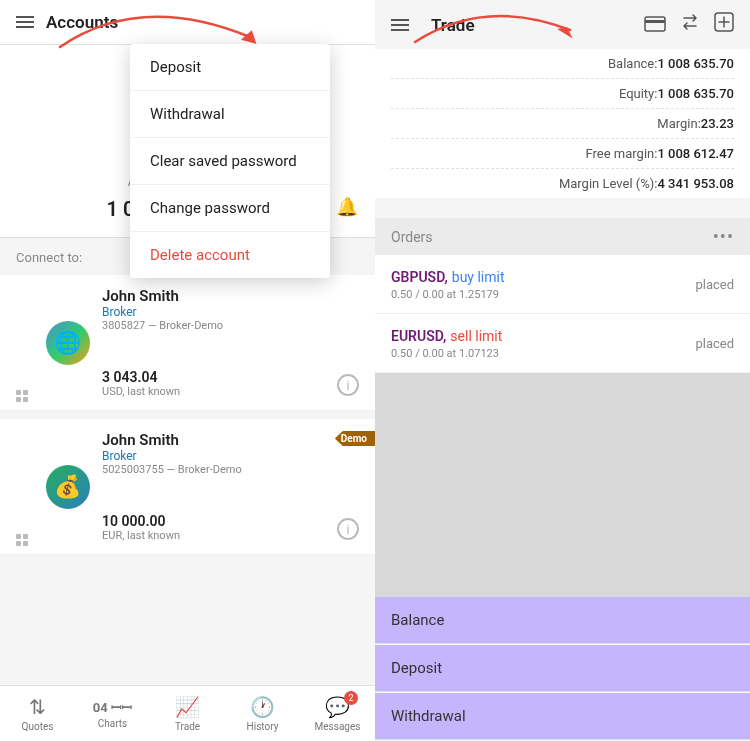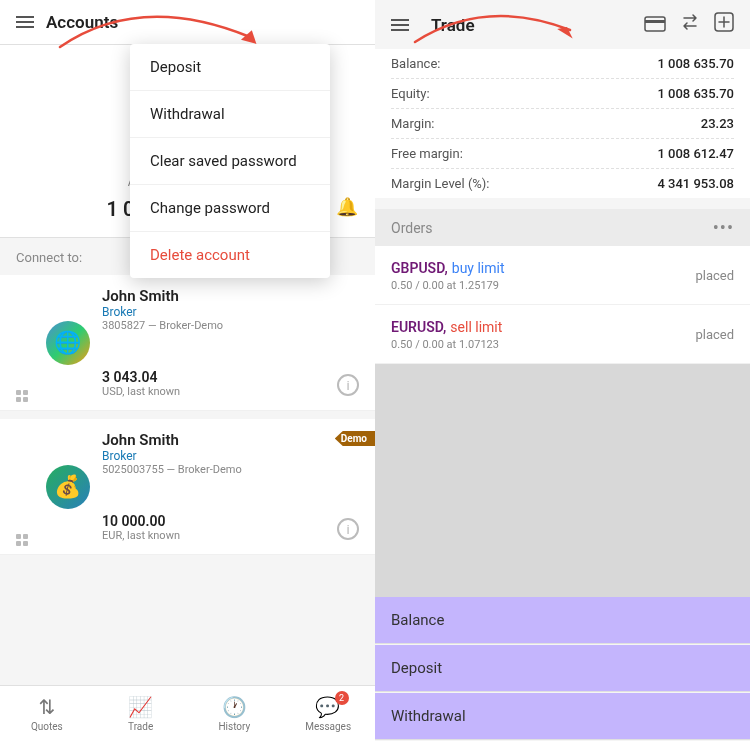--- a/index.html
+++ b/index.html
@@ -338,21 +338,21 @@
     }
 
     
     .trade-info {
       background: #fff;
       padding: 0 16px;
     }
 
     .trade-row {
       display: flex;
-      justify-content: space-between;
+      justify-content: flex-end;
       align-items: center;
       padding: 7px 0;
       border-bottom: 1px dashed #e0e0e0;
     }
 
     .trade-row:last-child {
       border-bottom: none;
     }
 
     .trade-label {
@@ -361,21 +361,21 @@
     }
 
     .trade-value {
       font-size: 13px;
       color: #222;
       font-weight: 500;
     }
 
     
     .orders-section {
-      margin-top: 11px;
+      margin-top: 20px;
       background: #f5f5f5;
     }
 
     .orders-header {
       display: flex;
       justify-content: space-between;
       align-items: center;
       padding: 8px 16px;
       background: #ebebeb;
     }
@@ -542,20 +542,24 @@
       <div class="account-item-balance">10 000.00</div>
       <div class="account-item-currency">EUR, last known</div>
     </div>
     <div class="info-icon">i</div>
   </div>
 
   <div class="bottom-nav">
     <div class="nav-item">
       <div class="nav-icon">⇅</div>
       <div class="nav-label">Quotes</div>
+    </div>
+    <div class="nav-item">
+      <div class="nav-icon" style="font-size:13px;font-weight:bold;">04 ꟷꟷ</div>
+      <div class="nav-label">Charts</div>
     </div>
     <div class="nav-item">
       <div class="nav-icon">📈</div>
       <div class="nav-label">Trade</div>
     </div>
     <div class="nav-item">
       <div class="nav-icon">🕐</div>
       <div class="nav-label">History</div>
     </div>
     <div class="nav-item">

